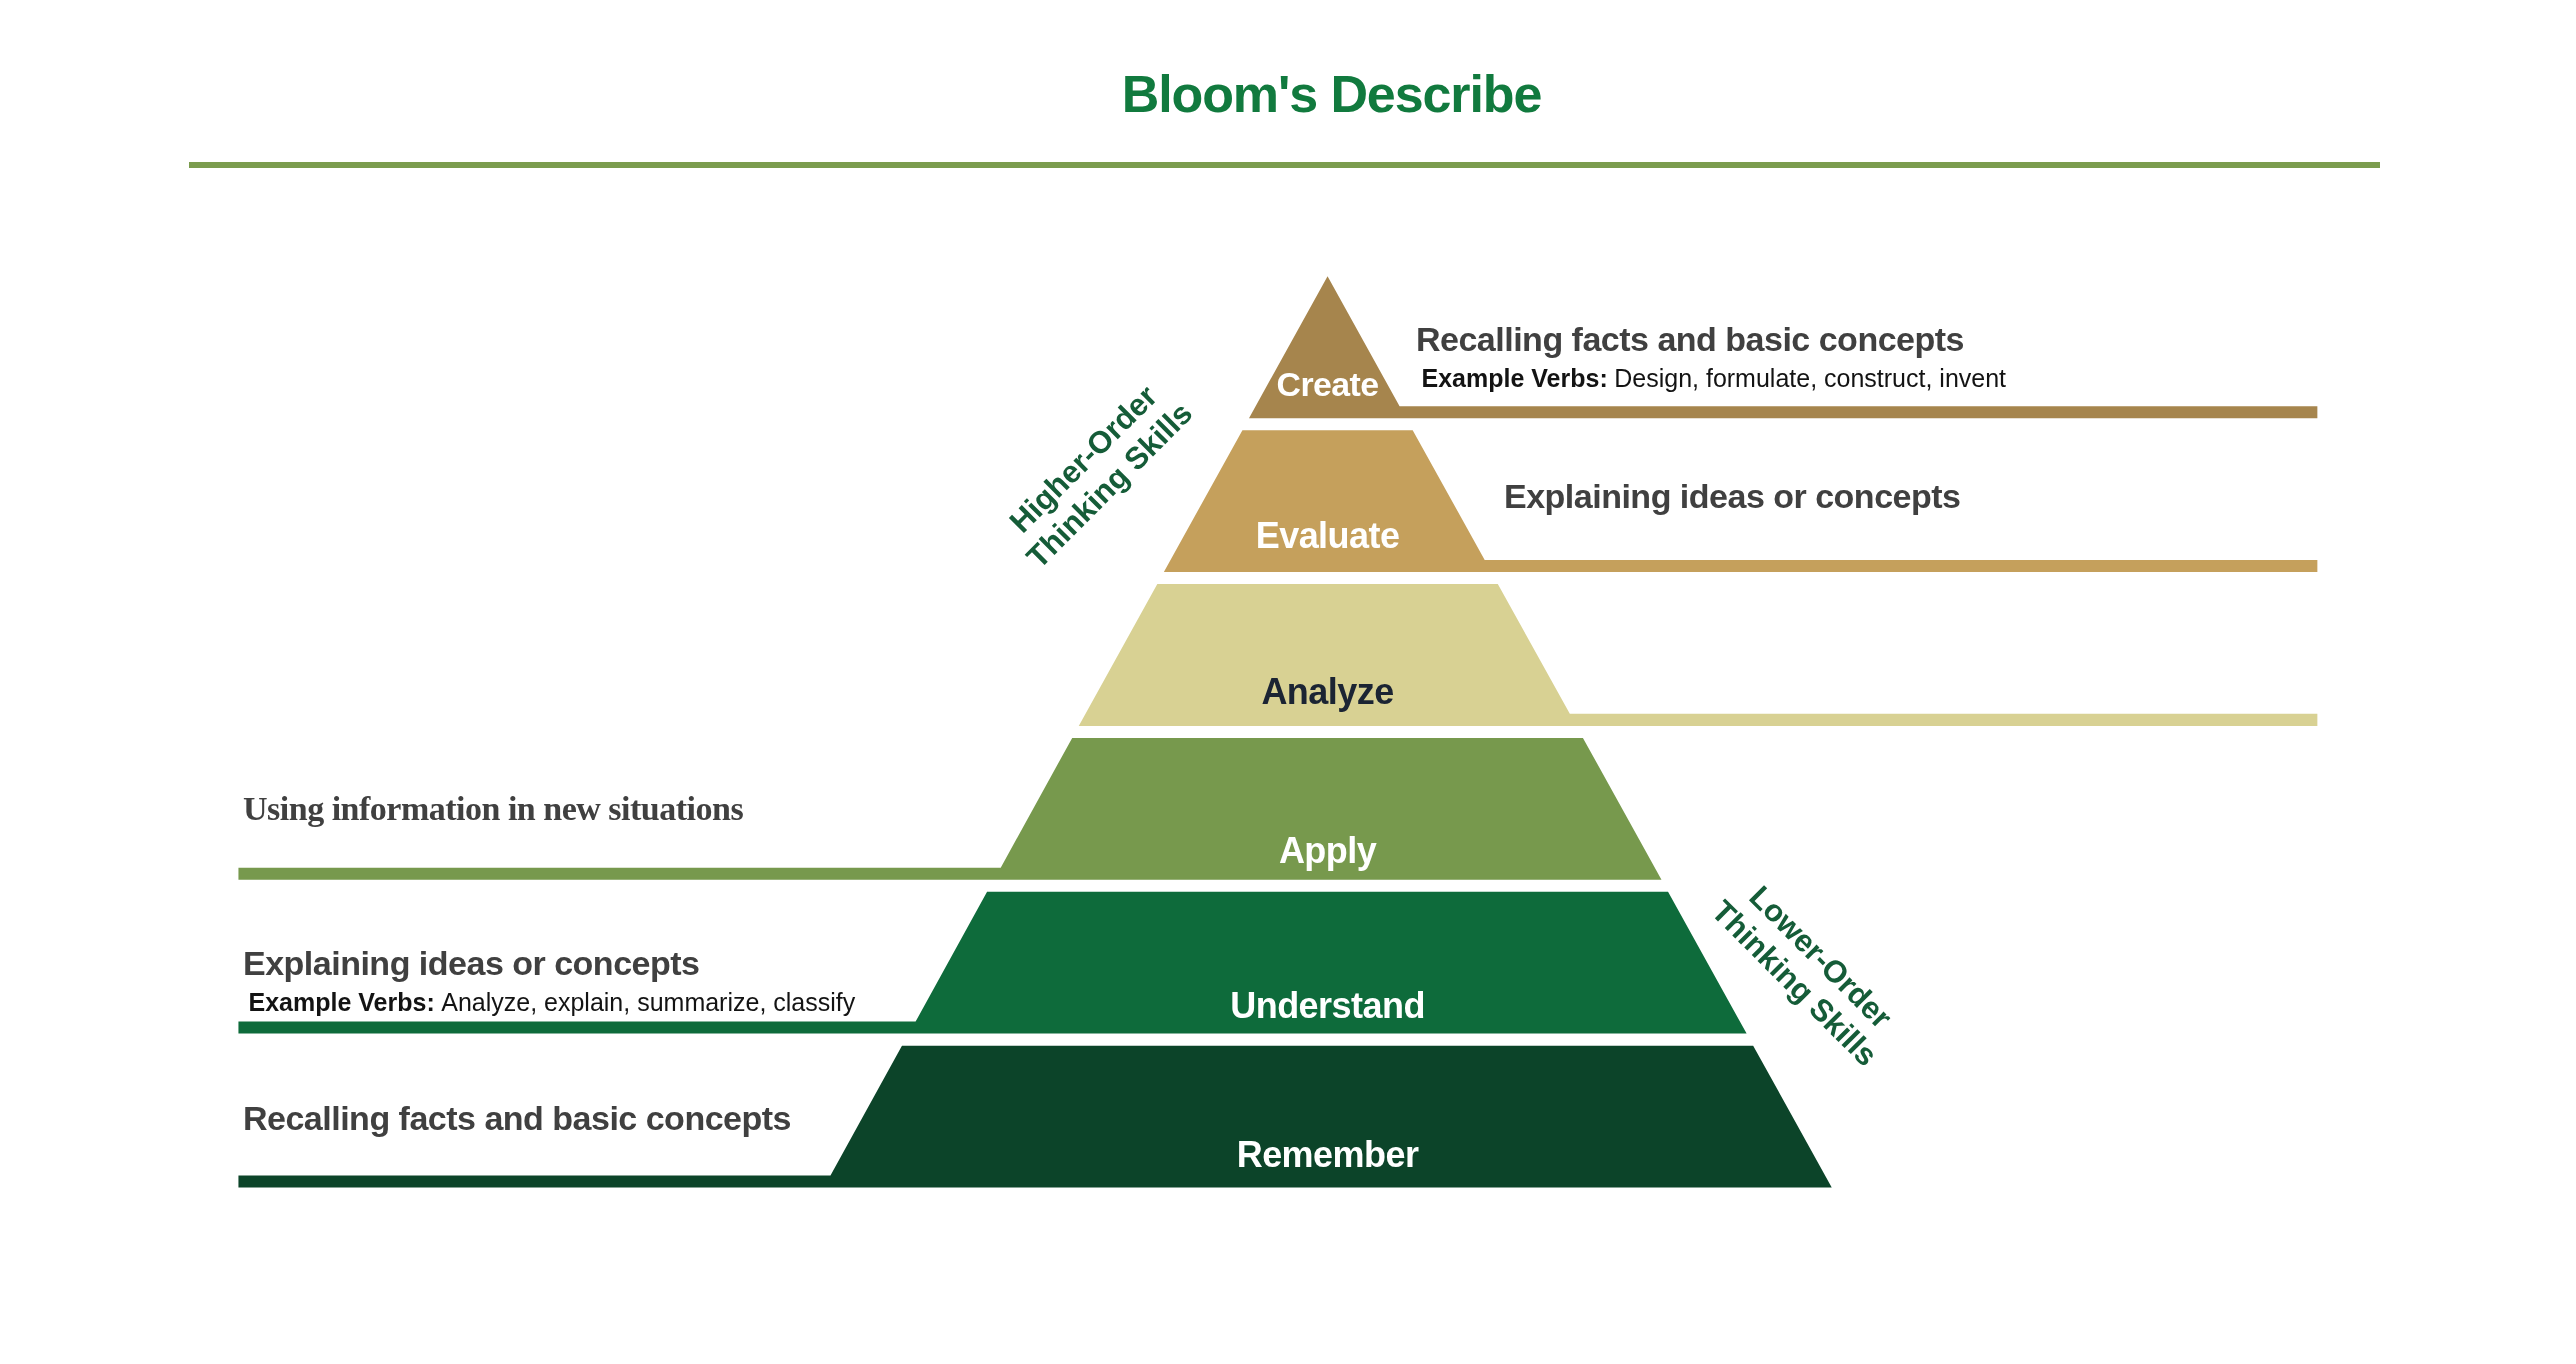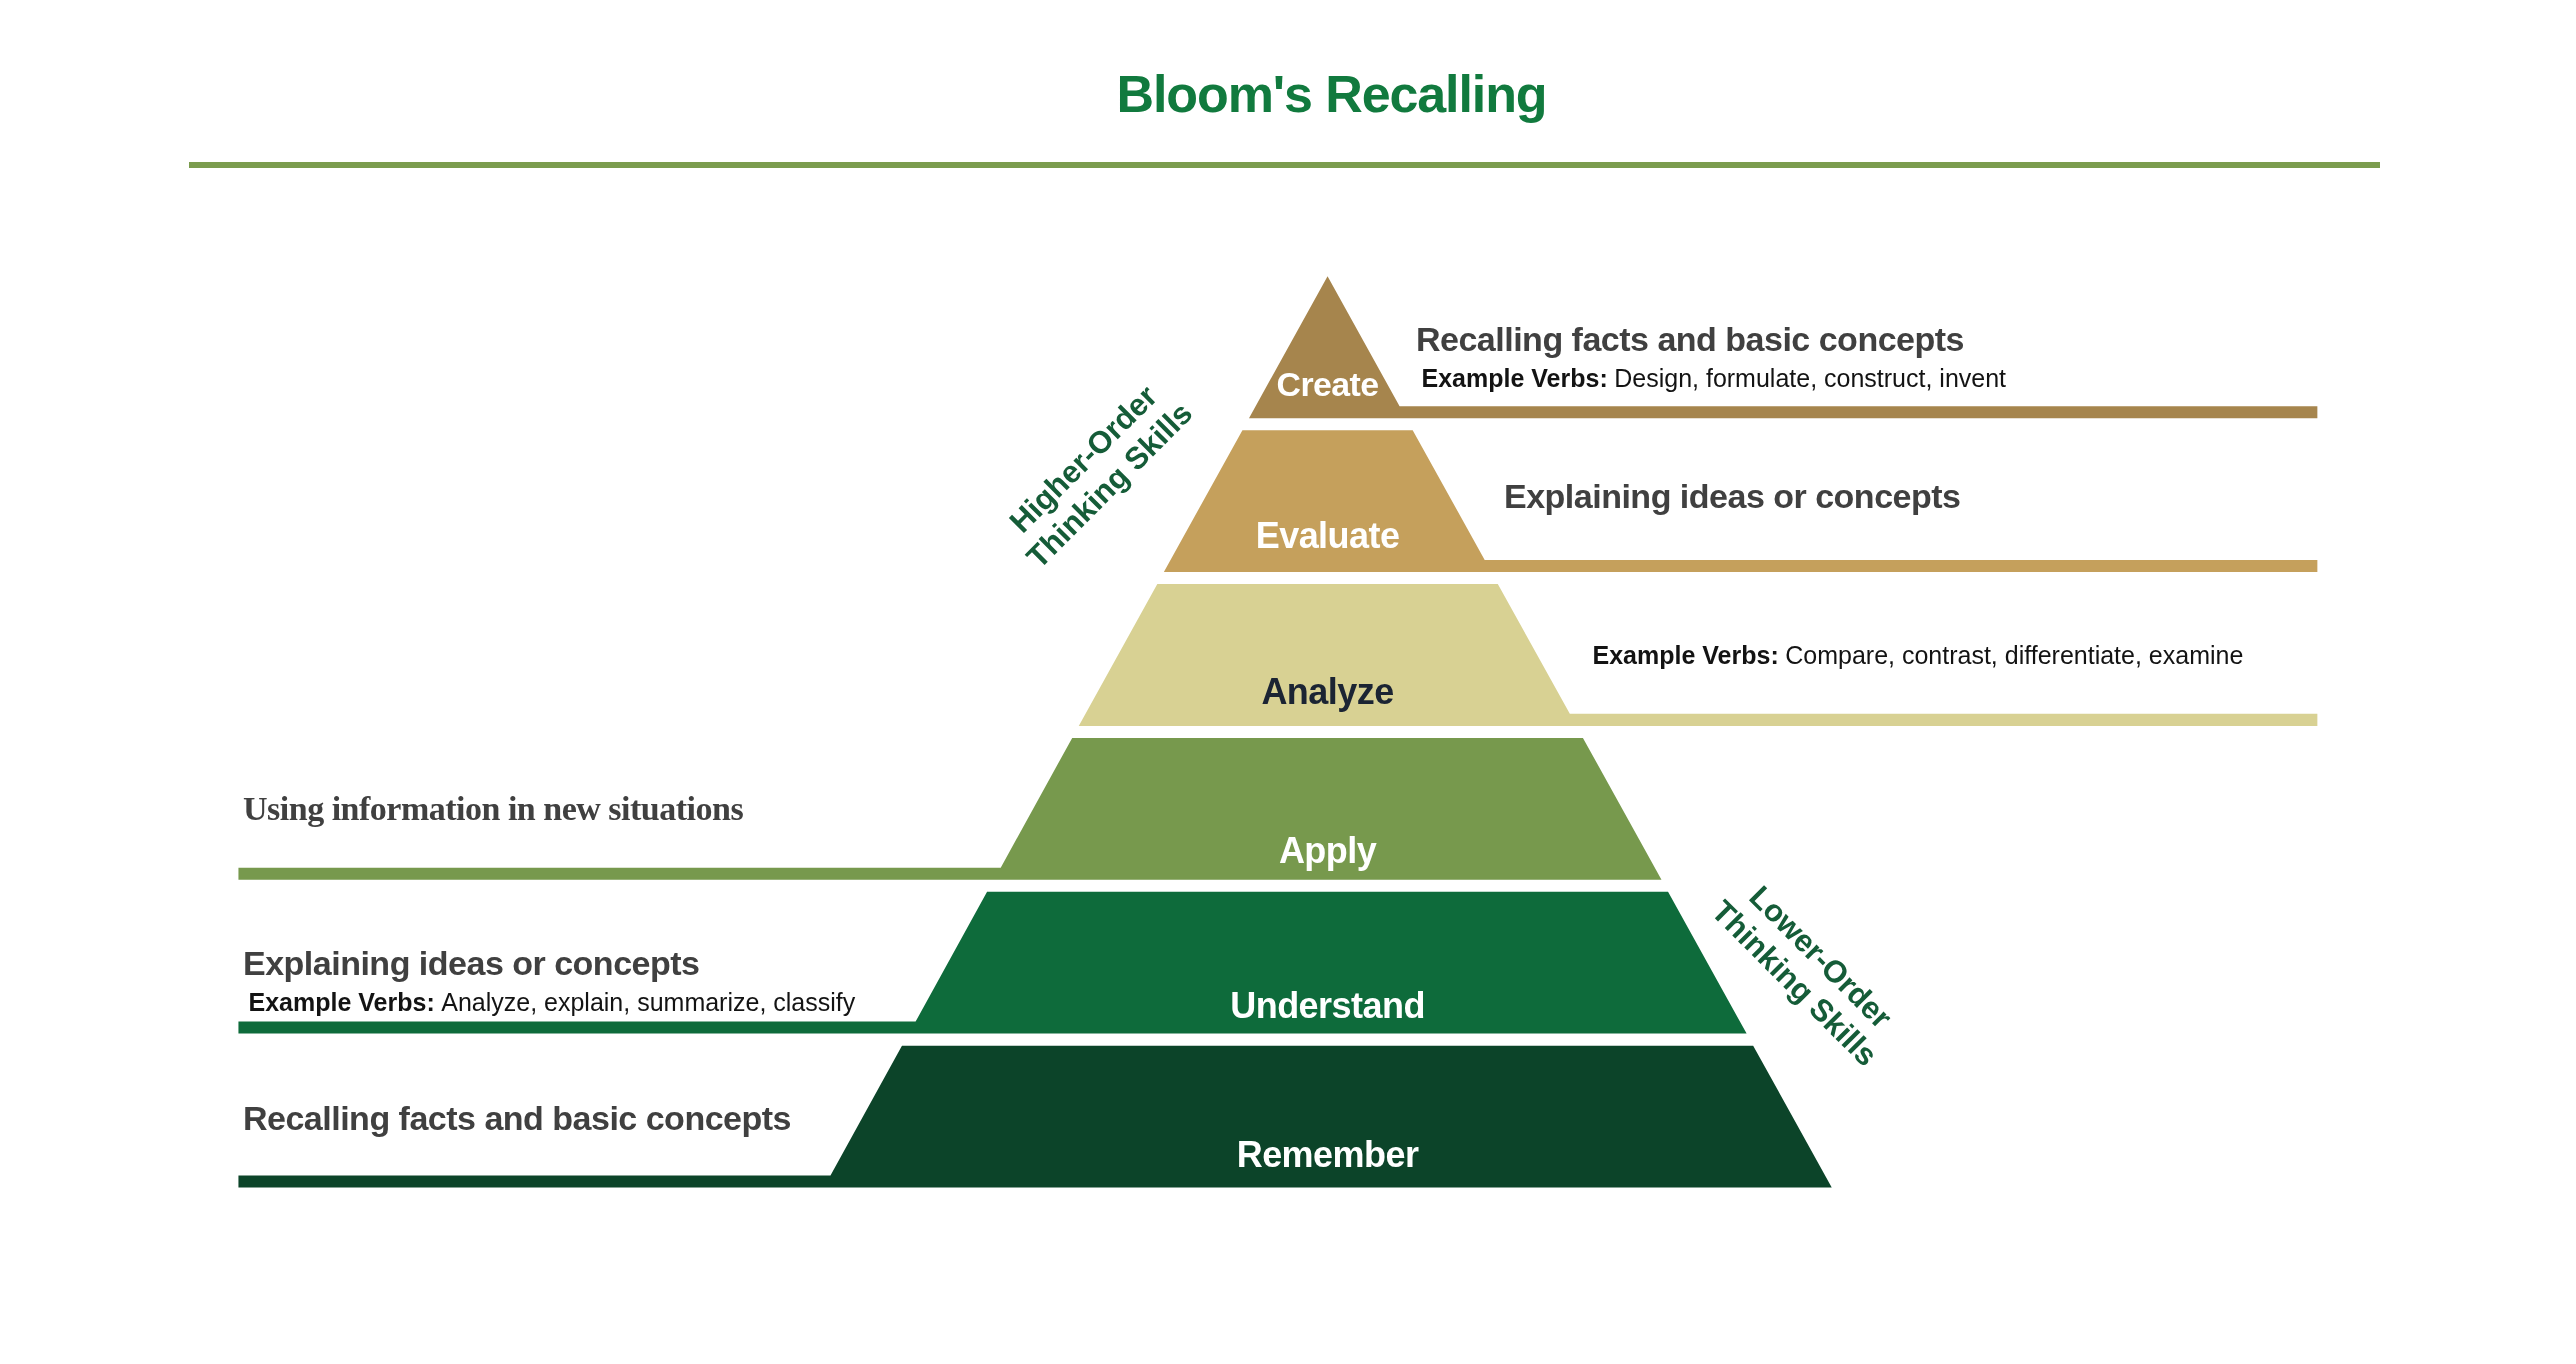--- a/index.html
+++ b/index.html
@@ -40,21 +40,21 @@
     position:absolute;width:447px;text-align:center;
     font-size:31px;font-weight:bold;line-height:1.2;color:#155c38;
     white-space:nowrap;
   }
   .rot.higher{left:873px;top:435px;transform:rotate(-45deg);}
   .rot.lower{left:1584px;top:933px;transform:rotate(45deg);}
 </style>
 </head>
 <body>
 
-<div class="page-title">Bloom's Recalling</div>
+<div class="page-title">Bloom's Describe</div>
 <div class="title-rule"></div>
 
 <svg class="pyramid" width="2576" height="1365" viewBox="0 0 4721 2501">
 
   <polygon points="2433,506 2565,744 4247,744 4247,766 2289,766" fill="#a6854d"></polygon>
 
   <polygon points="2277,788 2589,788 2721,1026 4247,1026 4247,1048 2133,1048" fill="#c5a05c"></polygon>
 
   <polygon points="2121,1070 2745,1070 2877,1308 4247,1308 4247,1330 1977,1330" fill="#d8d193"></polygon>
 
@@ -77,23 +77,20 @@
   <div class="verbs">
     <b>Example Verbs:</b><span>Design, formulate, construct, invent</span>
   </div>
 </div>
 
 <div class="ann" style="left:1504px;top:478px;">
   <div class="hd">Explaining ideas or concepts</div>
 </div>
 
 <div class="ann" style="left:1587px;top:635px;">
-  <div class="verbs">
-    <b>Example Verbs:</b><span>Compare, contrast, differentiate, examine</span>
-  </div>
 </div>
 
 <div class="ann" style="left:243px;top:790px;font-family:Liberation Serif, serif;">
   <div class="hd">Using information in new situations</div>
 </div>
 
 <div class="ann" style="left:243px;top:945px;">
   <div class="hd">Explaining ideas or concepts</div>
   <div class="verbs">
     <b>Example Verbs:</b><span>Analyze, explain, summarize, classify</span>

